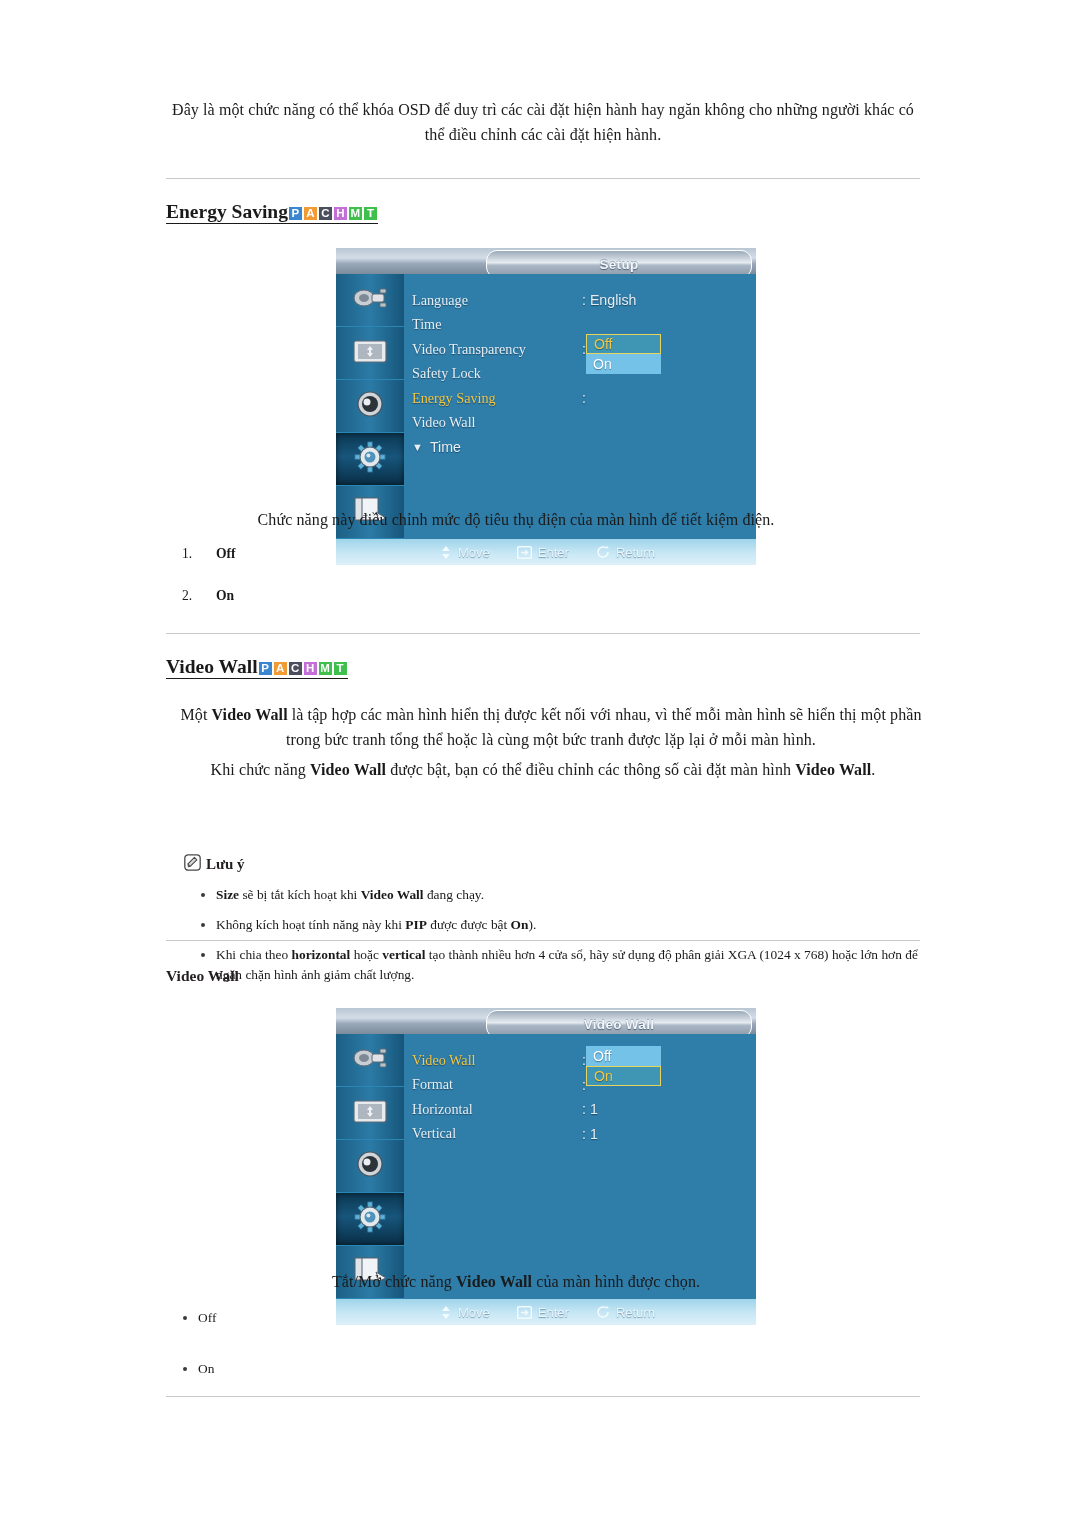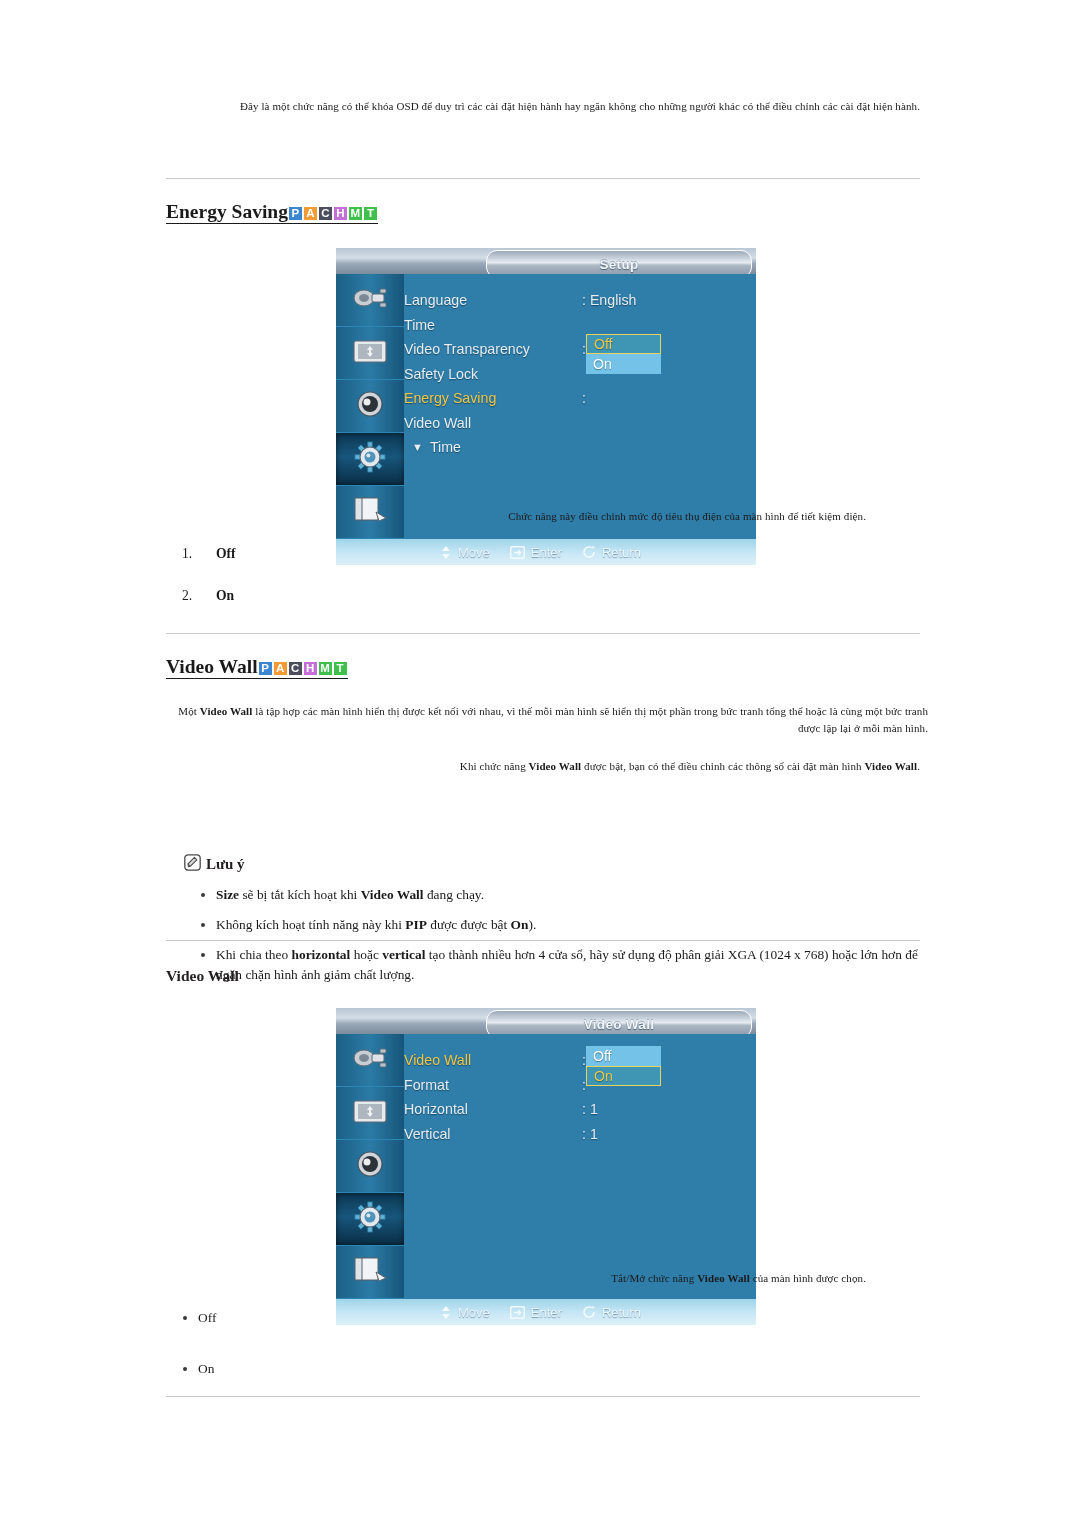--- a/index.html
+++ b/index.html
@@ -23,23 +23,23 @@
   }
   .content {
     position: absolute;
     left: 166px;
     top: 0;
     width: 754px;
   }
 
   
   .para {
-    font-size: 11px;
+    font-size: 16px;
     line-height: 1.55;
-    text-align: right;
+    text-align: center;
     color: #1a1a1a;
     letter-spacing: .1px;
   }
   .b { font-weight: bold; }
 
   hr.rule {
     border: 0;
     border-top: 1px solid #c9c9c9;
     margin: 0;
     height: 0;
@@ -204,42 +204,44 @@
     display: flex;
     height: 24.5px;
     align-items: center;
     font-size: 14.2px;
     color: #e7eef3;
     text-shadow: 0 1px 1px rgba(0,30,50,.5);
     position: relative;
   }
   .osd-row .k {
     width: 178px;
+    padding-left: 8px;
     box-sizing: border-box;
     white-space: pre;
+    font-family: Liberation Serif, serif;
   }
   .osd-row .v { white-space: pre; }
   .osd-row.sel .k { color: #f2c744; }
   .osd-row .more {
     padding-left: 8px;
     display: flex;
     align-items: center;
     gap: 7px;
   }
   .osd-footer {
     height: 26px;
     background: #bde3f2;
     display: flex;
     align-items: center;
     position: relative;
   }
   .osd-footer .ftr-inner {
     margin-left: 104px;
     display: flex;
-    gap: 20px;
+    gap: 27px;
     color: #eaf6fc;
     font-size: 13px;
     text-shadow: 0 1px 1px rgba(40,90,120,.55);
   }
   .osd-footer .fitem {
     display: flex;
     align-items: center;
     gap: 6px;
   }
   .osd-footer-bg {

